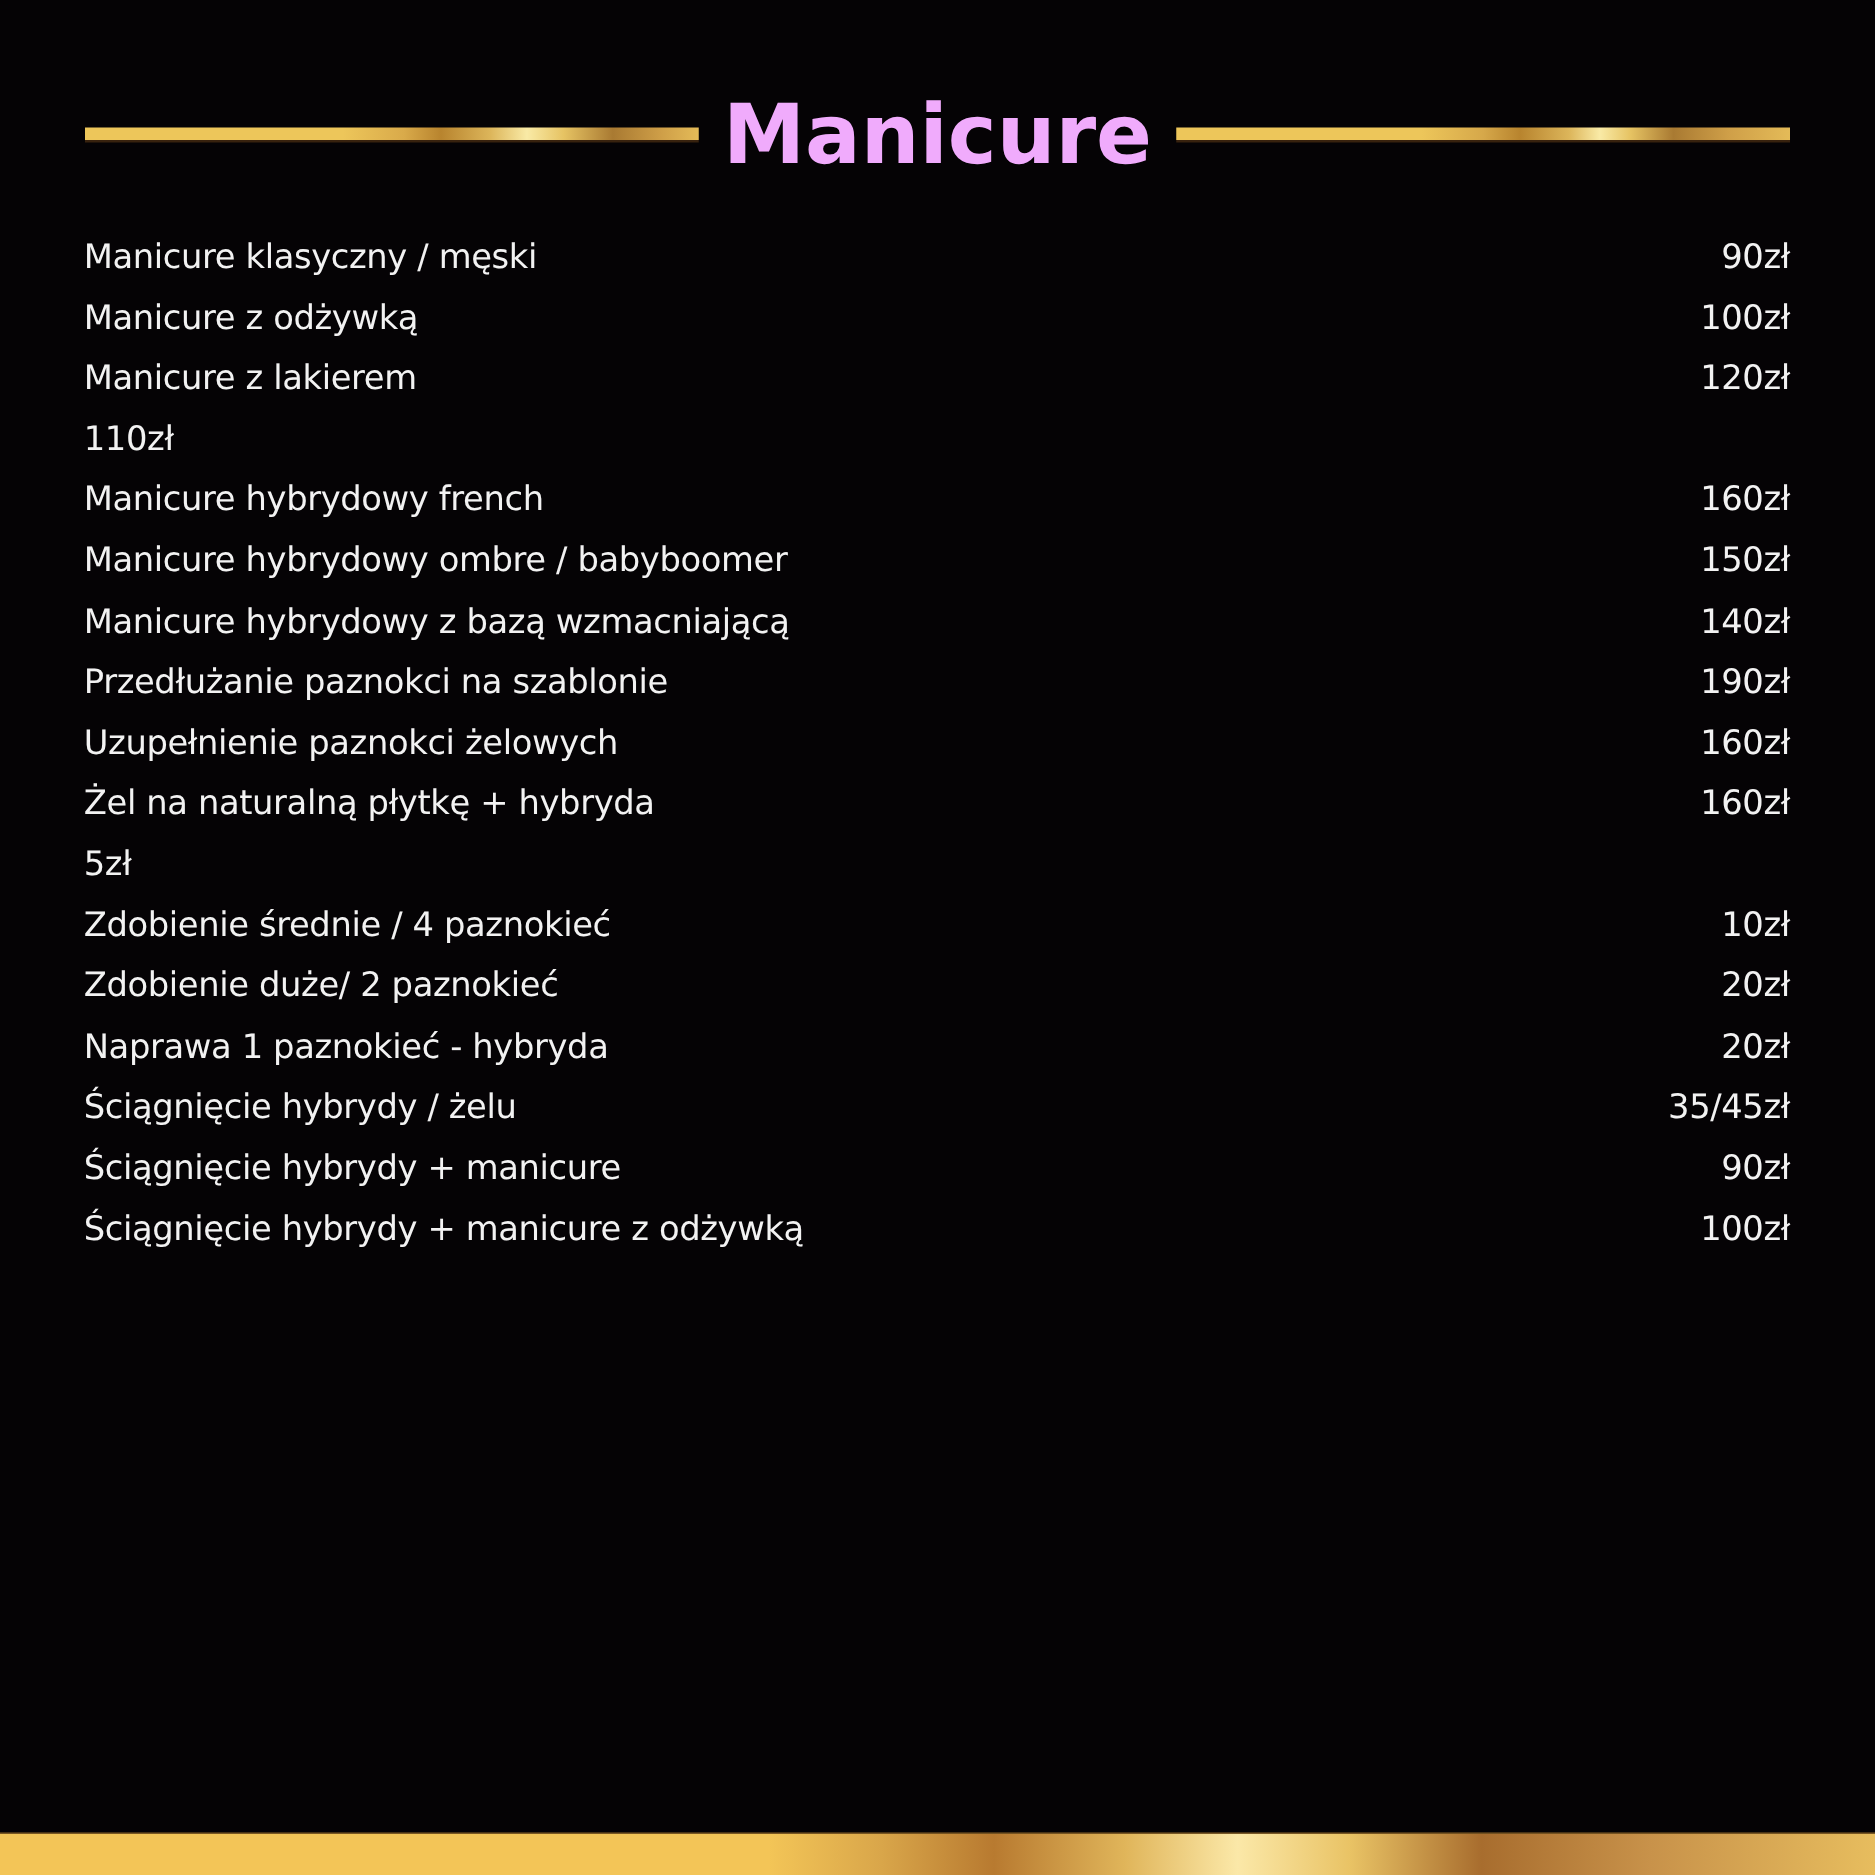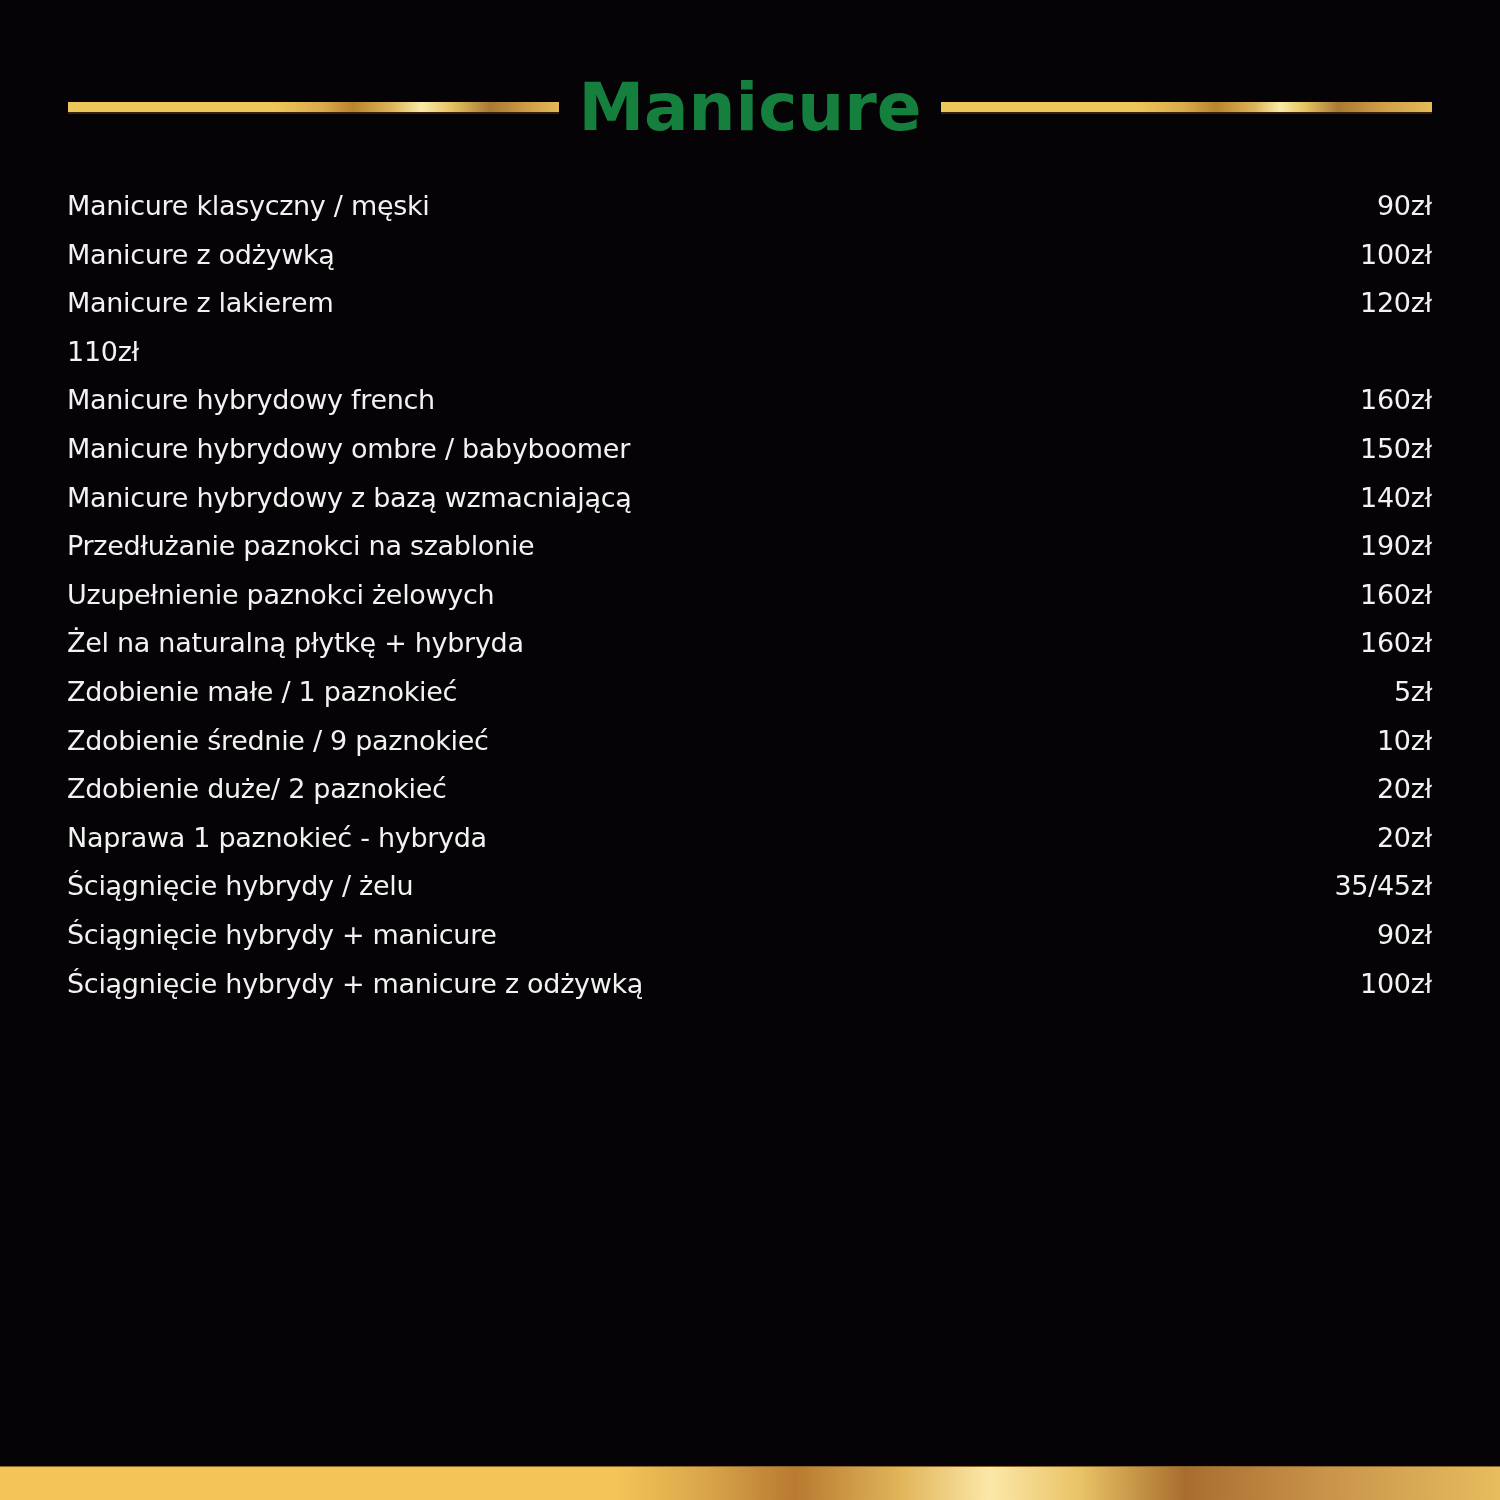--- a/index.html
+++ b/index.html
@@ -48,21 +48,21 @@
     .title {
       position: absolute;
       top: 8px;
       left: 560px;
       width: 380px;
       text-align: center;
       font-family: "DejaVu Sans", "Liberation Sans", sans-serif;
       font-weight: bold;
       font-size: 66px;
       line-height: 80px;
-      color: #15803d;
+      color: #f0abfc;
       letter-spacing: 0px;
     }
     .price-list {
       position: absolute;
       top: 182px;
       left: 67px;
       width: 1365px;
     }
     .row {
       display: flex;
@@ -138,25 +138,24 @@
   </div>
   <div class="row">
     <span class="name">Uzupełnienie paznokci żelowych</span>
     <span class="price">160zł</span>
   </div>
   <div class="row">
     <span class="name">Żel na naturalną płytkę + hybryda</span>
     <span class="price">160zł</span>
   </div>
   <div class="row">
-    <span class="name">Zdobienie małe / 1 paznokieć</span>
     <span class="price">5zł</span>
   </div>
   <div class="row">
-    <span class="name">Zdobienie średnie / 9 paznokieć</span>
+    <span class="name">Zdobienie średnie / 4 paznokieć</span>
     <span class="price">10zł</span>
   </div>
   <div class="row">
     <span class="name">Zdobienie duże/ 2 paznokieć</span>
     <span class="price">20zł</span>
   </div>
   <div class="row">
     <span class="name">Naprawa 1 paznokieć - hybryda</span>
     <span class="price">20zł</span>
   </div>

